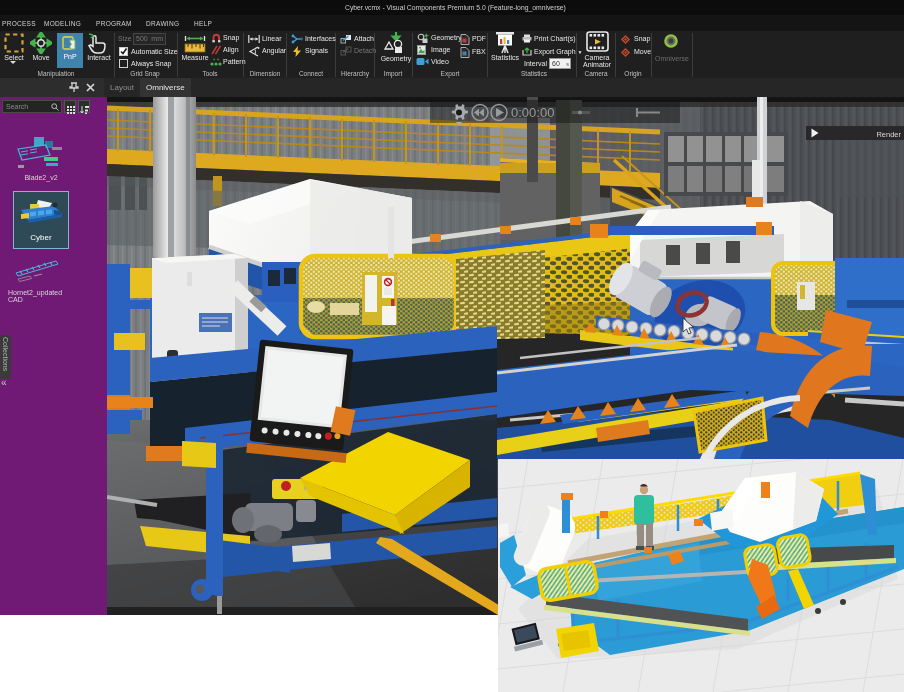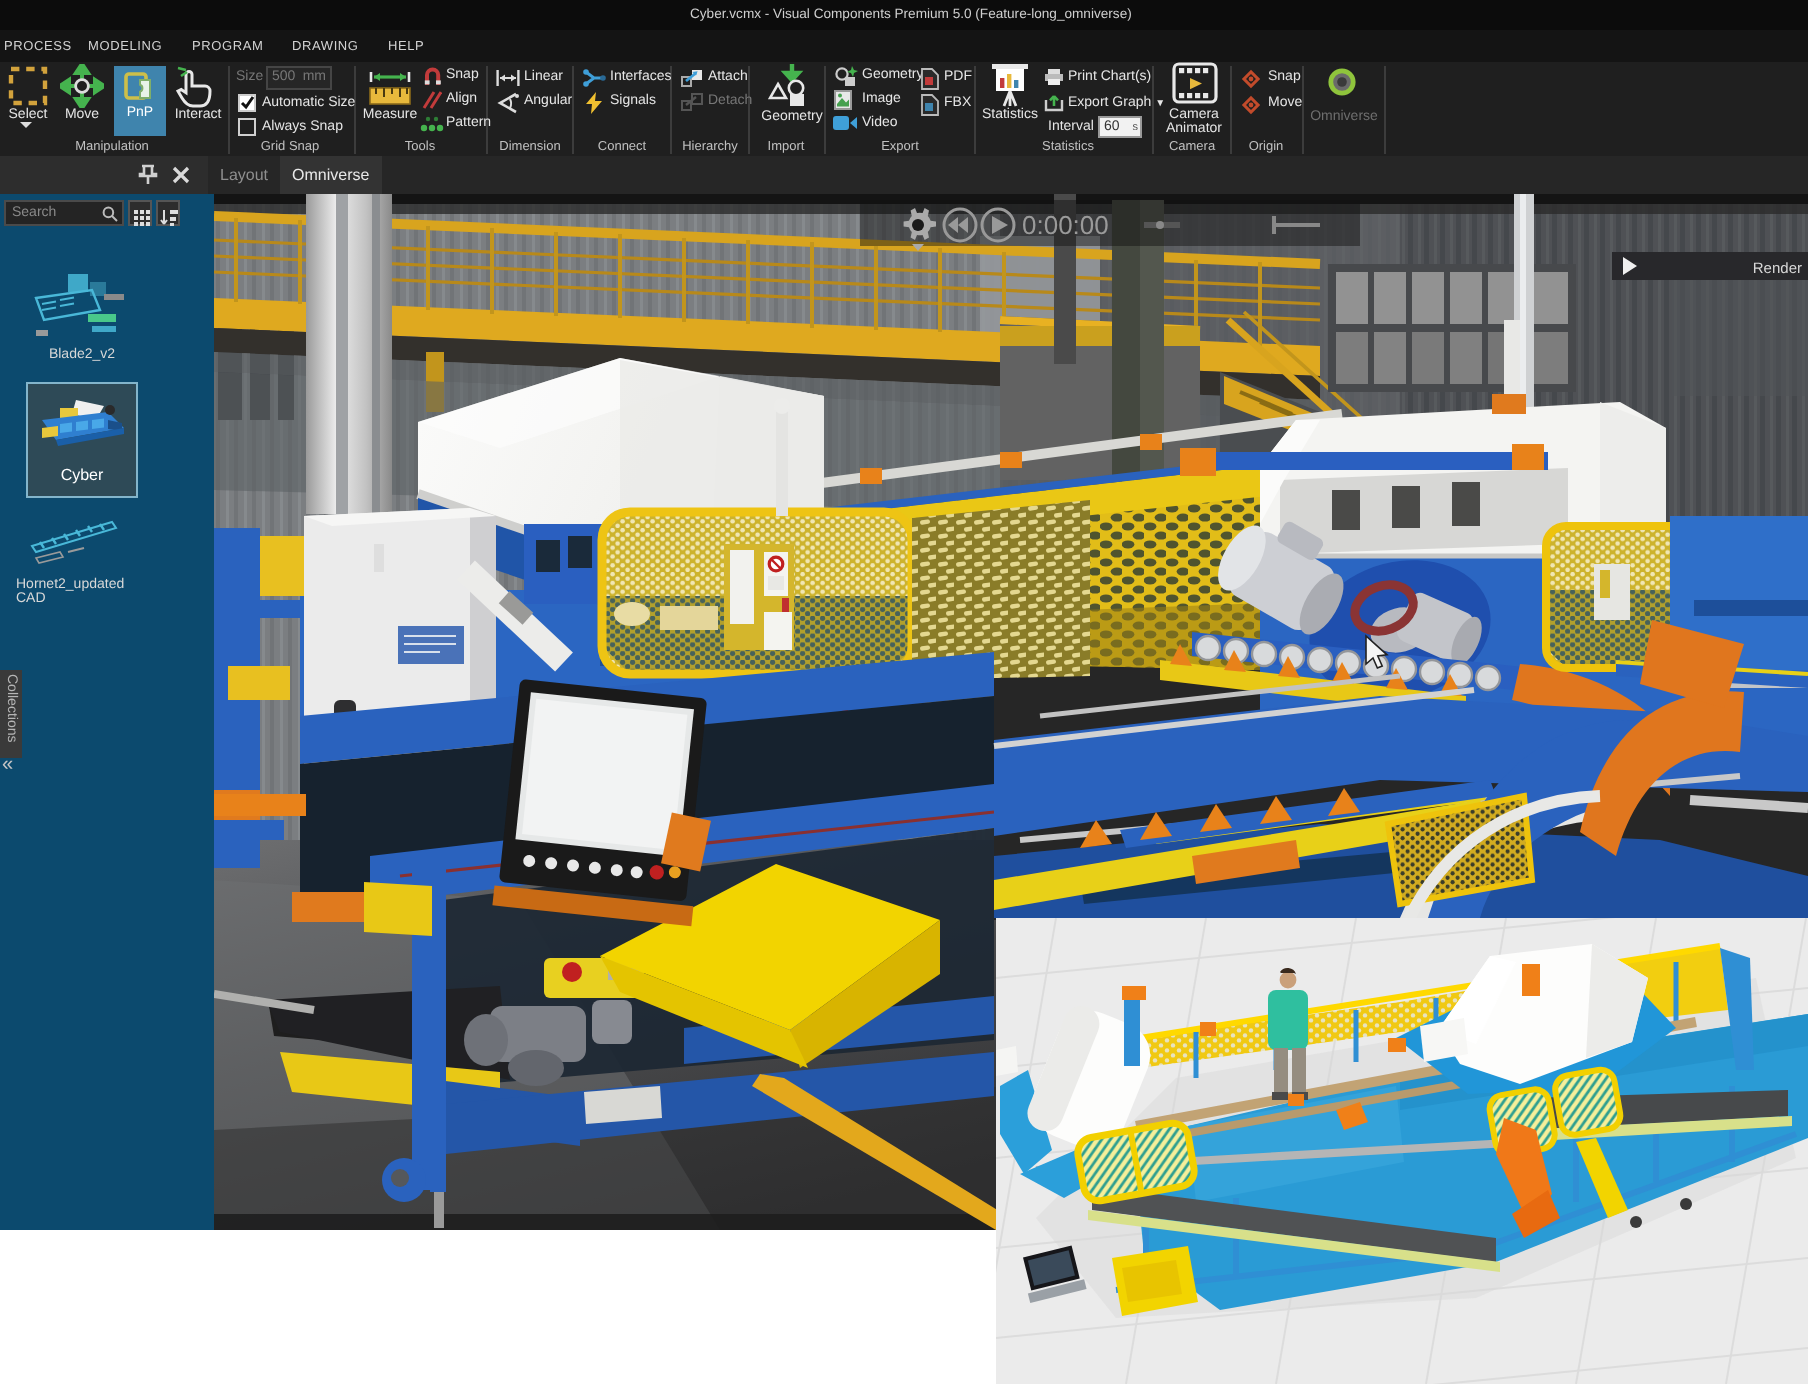--- a/index.html
+++ b/index.html
@@ -25,21 +25,21 @@
   .rtxt { font-size:7px; color:#e6e6e6; }
   .gray { color:#777; }
 
   
   #tabbar { left:0; top:78px; width:904px; height:19px; background:#262626;padding-left:36px; }
   #panelhead { position:absolute; left:0; top:0; width:104px; height:19px; background:#2d2d2d; }
   #tab-layout { position:absolute; left:110px; top:0; height:19px; line-height:19px; font-size:8px; color:#8f8f8f; }
   #tab-omni { position:absolute; left:140px; top:0; height:19px; line-height:19px; font-size:8px; color:#e8e8e8; background:#333; padding:0 6px; }
 
   
-  #leftpanel { left:0; top:97px; width:107px; height:518px; background:#0c4a6e; overflow:hidden; }
+  #leftpanel { left:0; top:97px; width:107px; height:518px; background:#701a75; overflow:hidden; }
   #searchbox { position:absolute; left:2px; top:3px; width:60px; height:13px; background:#242424; border:1px solid #4a4a4a;
     color:#8a8a8a; font-size:7px; line-height:11px; padding-left:3px; }
   .panelbtn { position:absolute; top:3px; width:12px; height:13px; background:#2d2d2d; border:1px solid #555; }
   .thumblabel { position:absolute; color:#d8d8d8; font-size:7px; text-align:center; }
   #cybertile { position:absolute; left:13px; top:94px; width:56px; height:58px; background:#2e4a57; border:1px solid #83b5cb; }
   #collections { position:absolute; left:0px; top:238px; width:11px; height:44px; background:#3a3a3a; }
   #collections span { position:absolute; left:9px; top:2px; color:#b5b5b5; font-size:7px; transform:rotate(90deg); transform-origin:0 0; white-space:nowrap; }
   #chevrons { position:absolute; left:1px; top:280px; color:#c5c5c5; font-size:10px; }
 </style>
 </head>

